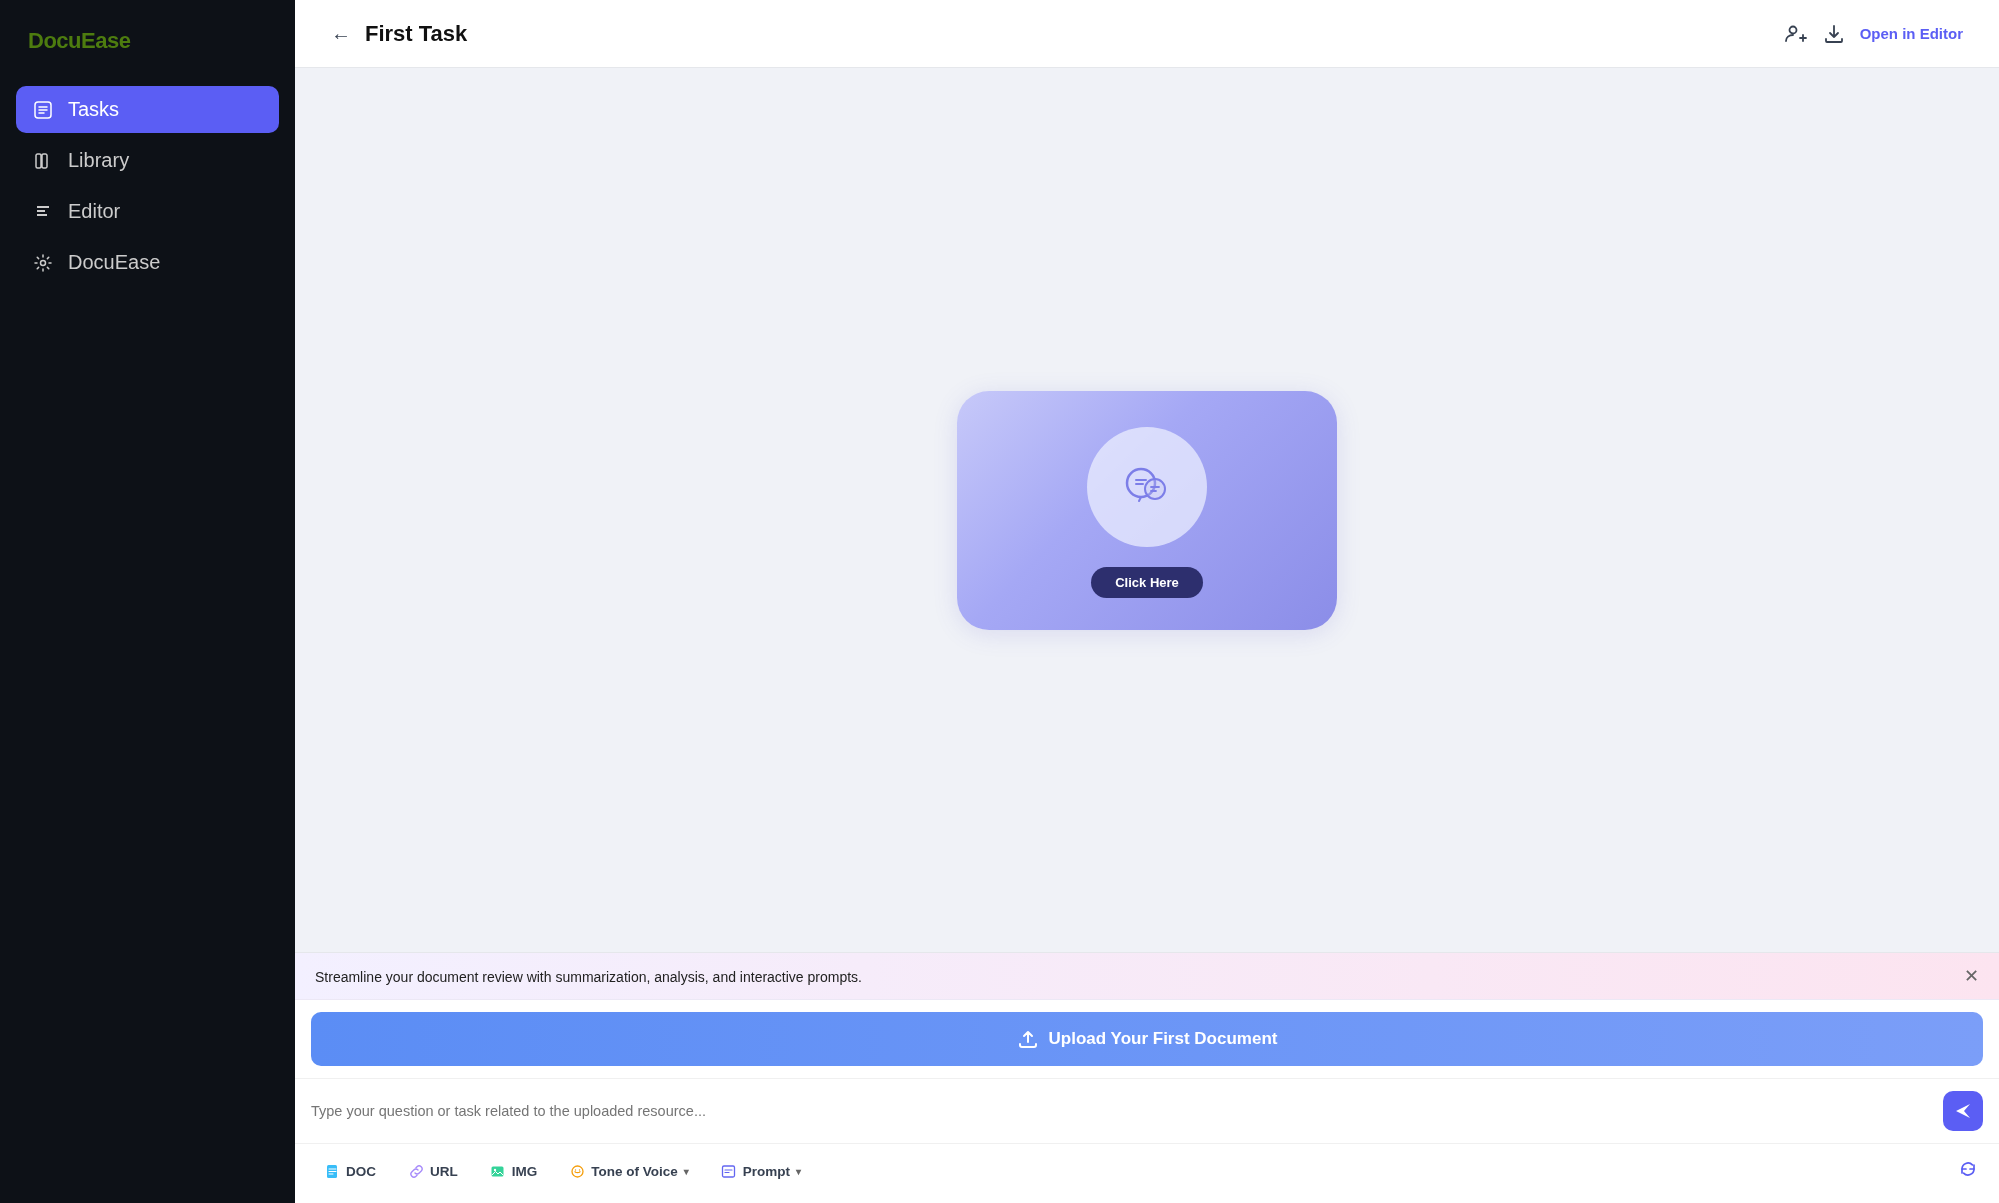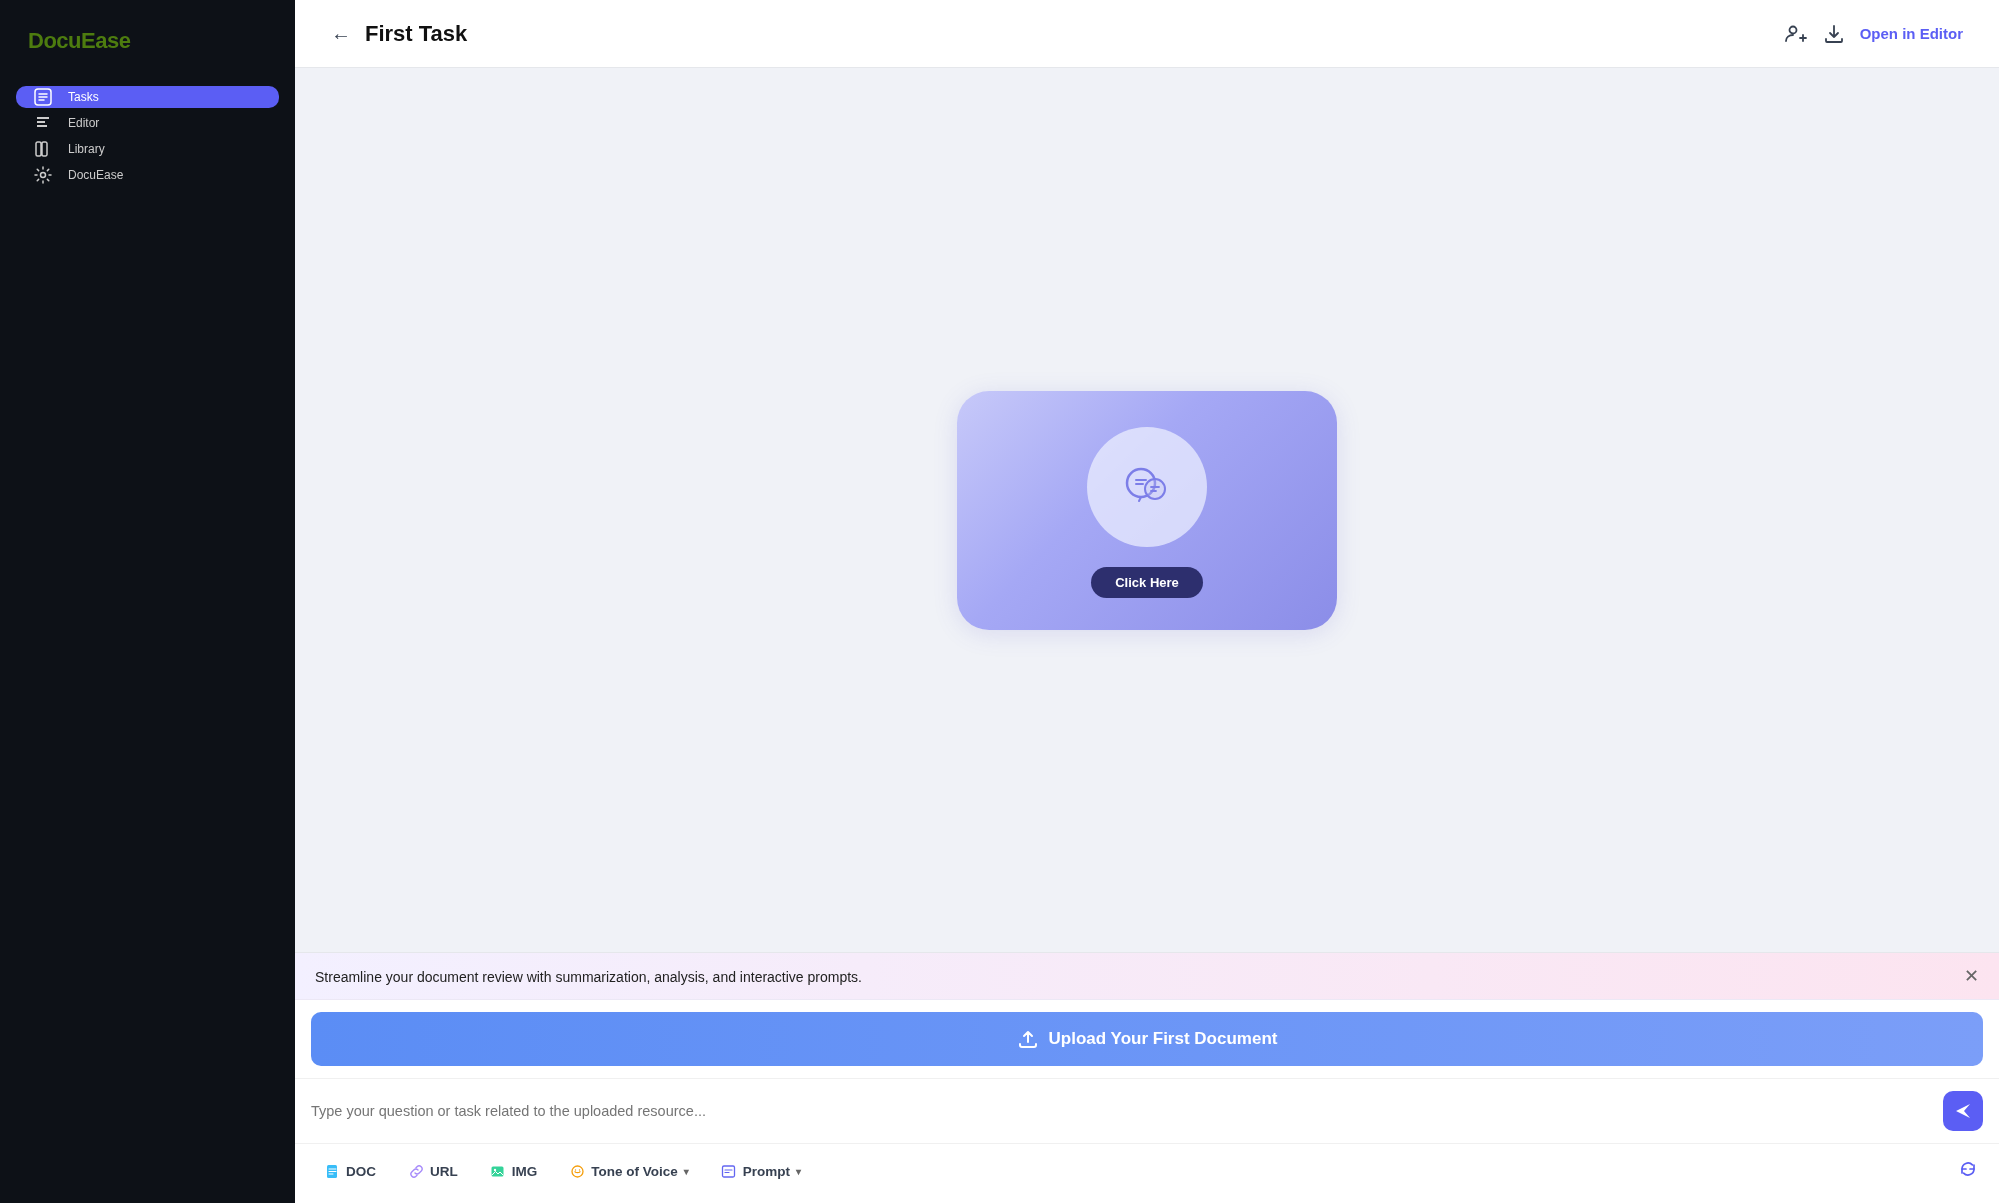--- a/index.html
+++ b/index.html
@@ -25,24 +25,24 @@
     .sidebar-nav {
       display: flex;
       flex-direction: column;
       gap: 4px;
       padding: 0 16px;
     }
     .nav-item {
       display: flex;
       align-items: center;
       gap: 14px;
-      padding: 0 16px;
+      padding: 12px 16px;
       border-radius: 10px;
       cursor: pointer;
-      font-size: 12px;
+      font-size: 20px;
       font-weight: 500;
       color: #ccc;
       transition: background 0.15s;
     }
     .nav-item.active {
       background: #5b5ef4;
       color: #fff;
     }
     .nav-icon {
       width: 22px;
@@ -279,33 +279,33 @@
           <rect x="2" y="2" width="16" height="16" rx="3" stroke="#fff" stroke-width="1.5"></rect>
           <path d="M6 7h8M6 10h8M6 13h5" stroke="#fff" stroke-width="1.5" stroke-linecap="round"></path>
         </svg>
       </span>
       <span>Tasks</span>
     </div>
 
     <div class="nav-item">
       <span class="nav-icon">
         <svg width="20" height="20" viewBox="0 0 20 20" fill="none">
-          <path d="M4 4h12v2H4zM4 8h8v2H4zM4 12h10v2H4z" fill="#ccc"></path>
-        </svg>
-      </span>
-      <span>Editor</span>
+          <path d="M3 4.5A1.5 1.5 0 014.5 3h2A1.5 1.5 0 018 4.5v11A1.5 1.5 0 016.5 17h-2A1.5 1.5 0 013 15.5V4.5zM9 4.5A1.5 1.5 0 0110.5 3h2A1.5 1.5 0 0114 4.5v11A1.5 1.5 0 0112.5 17h-2A1.5 1.5 0 019 15.5V4.5z" stroke="#ccc" stroke-width="1.5"></path>
+        </svg>
+      </span>
+      <span>Library</span>
     </div>
 
     <div class="nav-item">
       <span class="nav-icon">
         <svg width="20" height="20" viewBox="0 0 20 20" fill="none">
-          <path d="M3 4.5A1.5 1.5 0 014.5 3h2A1.5 1.5 0 018 4.5v11A1.5 1.5 0 016.5 17h-2A1.5 1.5 0 013 15.5V4.5zM9 4.5A1.5 1.5 0 0110.5 3h2A1.5 1.5 0 0114 4.5v11A1.5 1.5 0 0112.5 17h-2A1.5 1.5 0 019 15.5V4.5z" stroke="#ccc" stroke-width="1.5"></path>
-        </svg>
-      </span>
-      <span>Library</span>
+          <path d="M4 4h12v2H4zM4 8h8v2H4zM4 12h10v2H4z" fill="#ccc"></path>
+        </svg>
+      </span>
+      <span>Editor</span>
     </div>
 
     <div class="nav-item">
       <span class="nav-icon">
         <svg width="20" height="20" viewBox="0 0 20 20" fill="none">
           <circle cx="10" cy="10" r="2.5" stroke="#ccc" stroke-width="1.5"></circle>
           <path d="M10 2v2M10 16v2M2 10h2M16 10h2M4.22 4.22l1.41 1.41M14.37 14.37l1.41 1.41M4.22 15.78l1.41-1.41M14.37 5.63l1.41-1.41" stroke="#ccc" stroke-width="1.5" stroke-linecap="round"></path>
         </svg>
       </span>
       <span>DocuEase</span>

